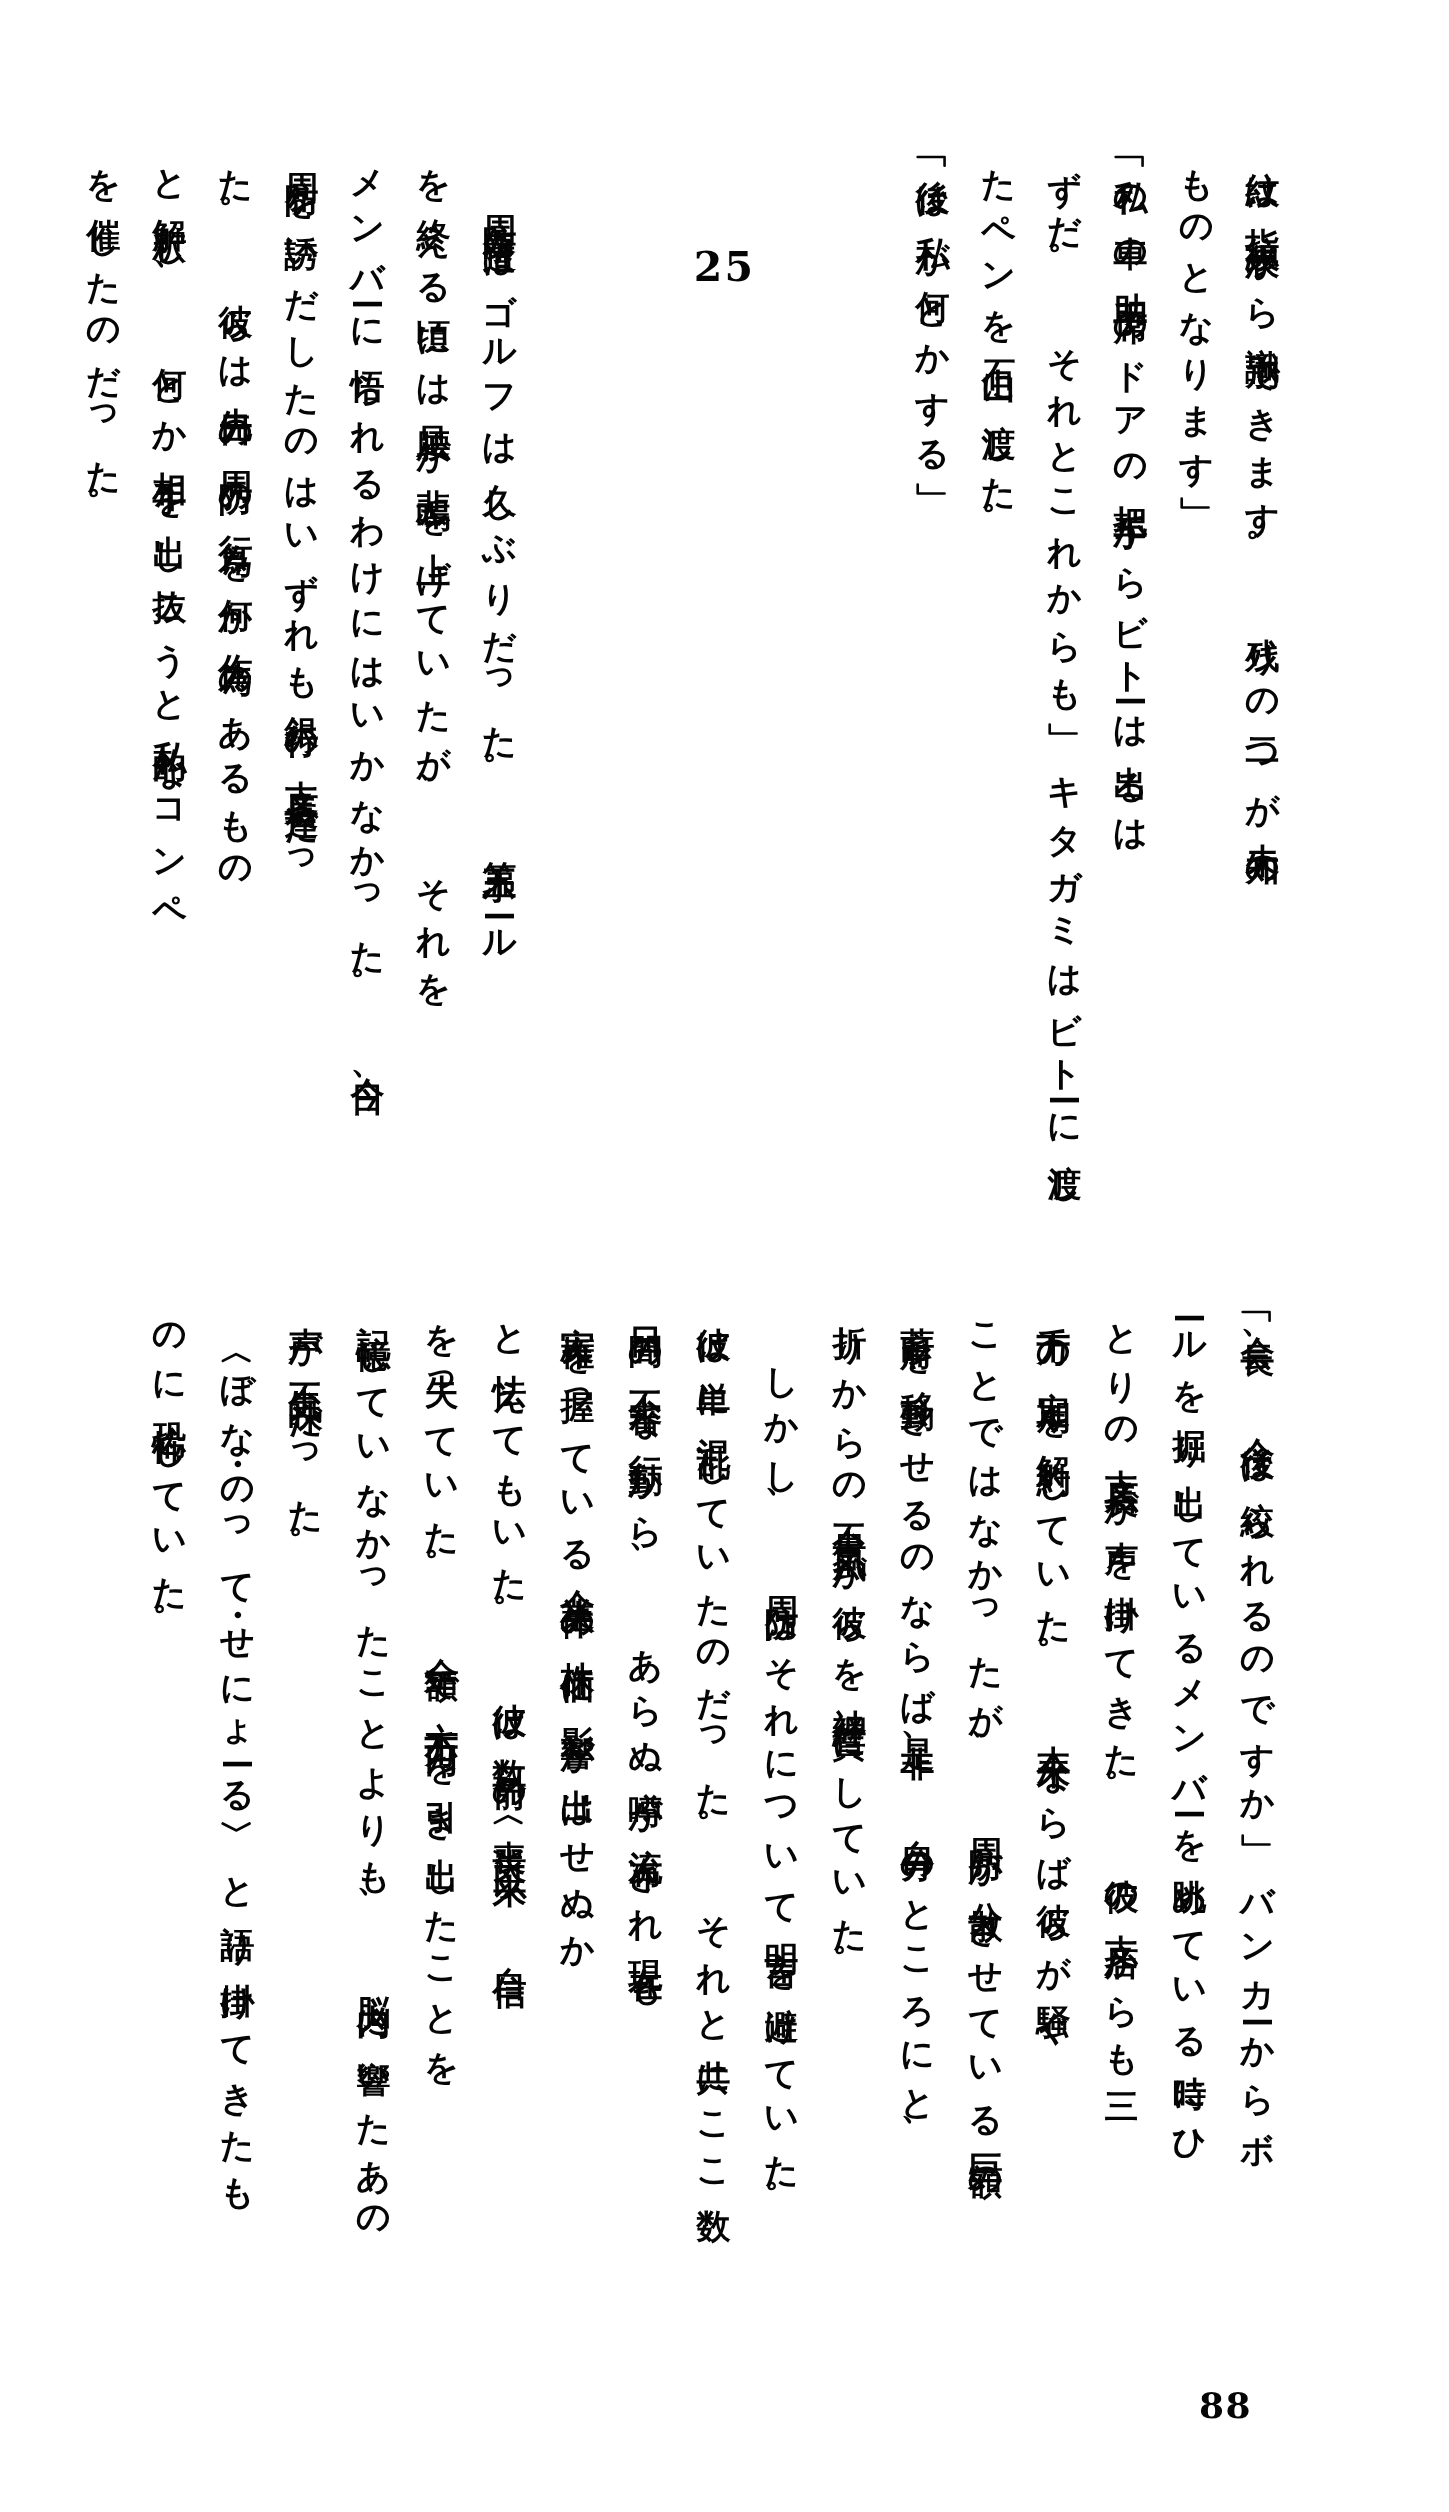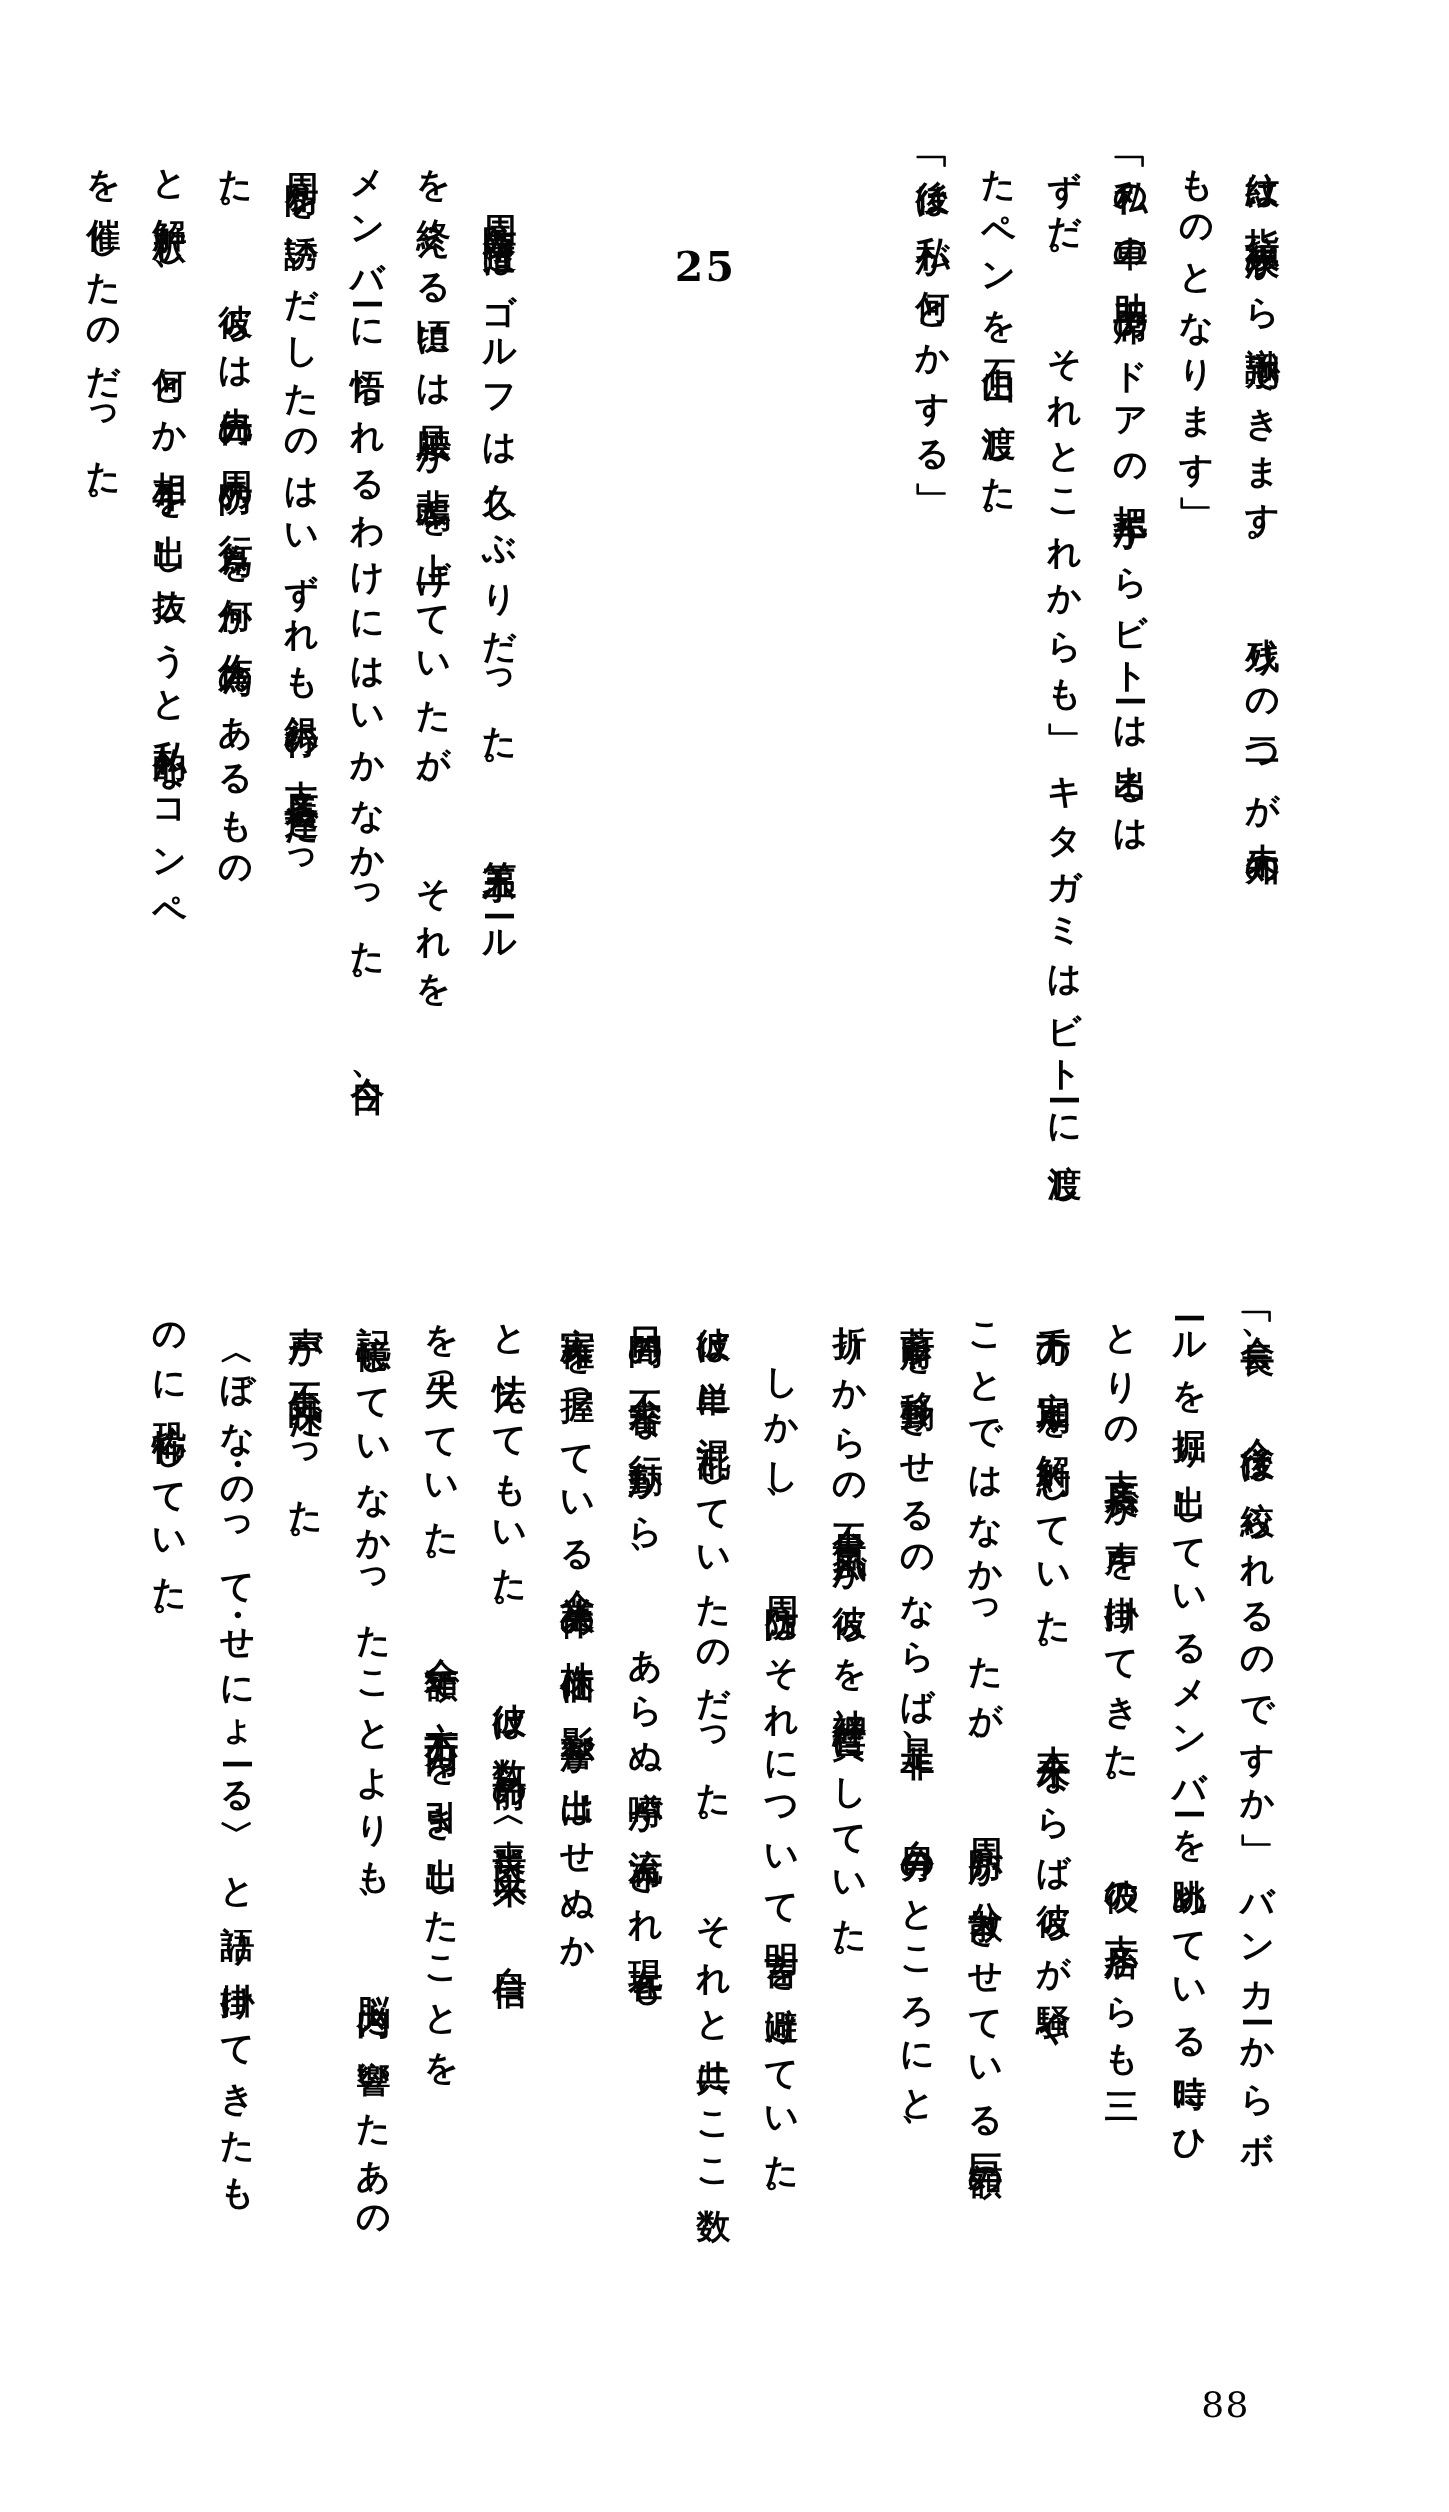--- a/index.html
+++ b/index.html
@@ -42,37 +42,37 @@
     line-height: 66px;
   }
   .block-bottom {
     top: 1300px;
     right: 158px;
     height: 1077px;
     line-height: 68px;
   }
   .chapter-number {
     position: absolute;
-    left: 666px;
+    left: 685px;
     top: 247px;
     width: 79px;
     text-align: center;
     font-size: 41px;
     font-weight: 700;
     letter-spacing: 2.1px;
     line-height: 1;
   }
   .page-number {
     position: absolute;
     left: 1192px;
     top: 2387px;
     width: 67px;
     text-align: center;
     font-size: 36px;
-    font-weight: 400;
+    font-weight: 700;
     letter-spacing: 1.4px;
     line-height: 1;
   }
 </style>
 </head>
 <body>
 
 <div class="page">
 
   <section class="vtext block-top-right">

